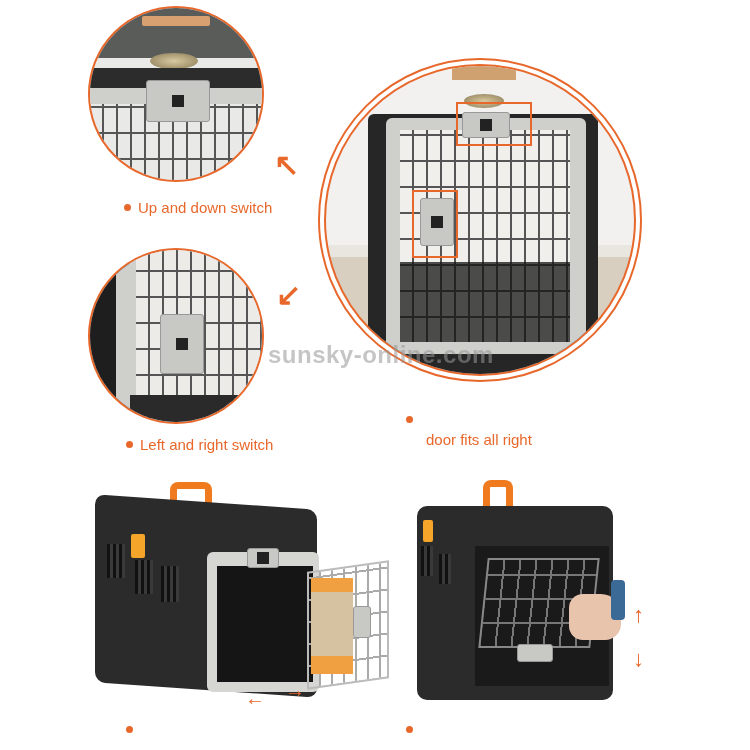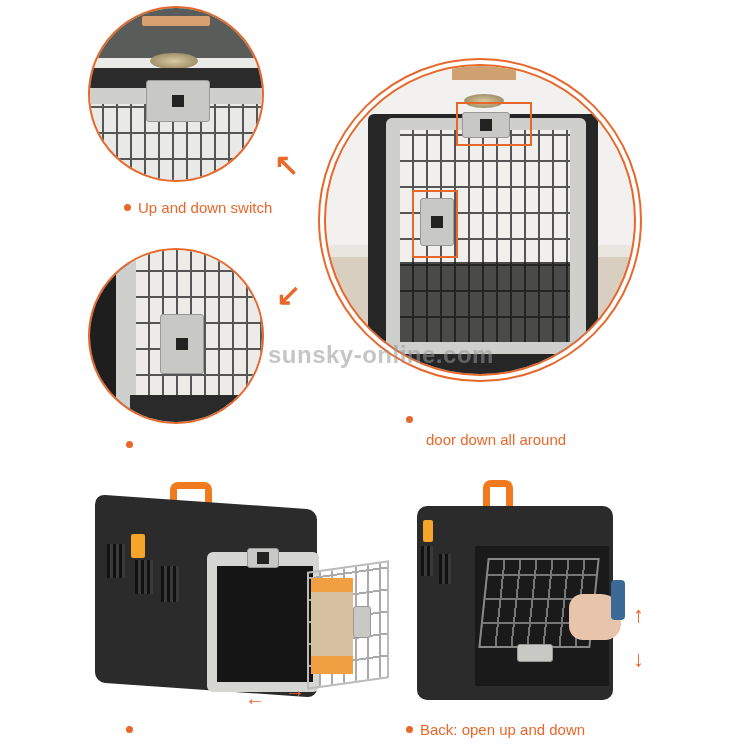--- a/index.html
+++ b/index.html
@@ -82,21 +82,21 @@
   <div class="mesh" style="left:46px;top:0;width:130px;height:176px;background-color:#ecebe7;"></div>
   <div class="latch" style="left:70px;top:64px;width:44px;height:60px;">
       <div class="mark"></div>
     </div>
   <div class="crate-top" style="left:40px;top:145px;width:136px;height:31px;background:#2a2a2a;"></div>
 </div>
 
 <div class="arrow" style="left:276px;top:280px;font-size:30px;">↙</div>
 
 <div class="label lbl-leftright">
-  <span class="dot"></span>
+  <span class="dot"></span><span>Left and right switch</span>
 </div>
 
 <div class="circle main-ring">
   <div class="main-inner">
     <div class="crate-top" style="left:42px;top:48px;width:230px;height:260px;background:#262626;border-radius:6px;"></div>
     <div class="crate-top" style="left:126px;top:0;width:64px;height:14px;background:#cfa070;"></div>
     <div class="badge" style="left:138px;top:28px;width:40px;height:14px;"></div>
     <div class="frame" style="left:60px;top:52px;width:200px;height:236px;"></div>
     <div class="mesh" style="left:74px;top:64px;width:170px;height:212px;background-color:#f0efec;"></div>
     <div class="crate-top" style="left:74px;top:196px;width:170px;height:80px;background:rgba(20,20,20,0.75);"></div>
@@ -108,21 +108,21 @@
         <div class="mark"></div>
       </div>
     <div class="hl-box" style="left:86px;top:124px;width:46px;height:68px;"></div>
   </div>
 </div>
 
 <div class="watermark">sunsky-online.com</div>
 
 <div class="label lbl-mesh">
   <span class="dot"></span><br>
-  <span style="padding-left:20px;">door down all around</span>
+  <span style="padding-left:20px;">door fits all right</span>
 </div>
 
 <div class="photo" style="left:95px;top:482px;width:290px;height:230px;">
   <div class="handle" style="left:75px;top:0;width:42px;height:22px;"></div>
   <div class="carrier-body" style="left:0;top:20px;width:222px;height:188px;transform:skewY(4deg);"></div>
   <div class="clip" style="left:36px;top:52px;width:14px;height:24px;"></div>
   <div class="vent" style="left:12px;top:62px;width:18px;height:34px;"></div>
   <div class="vent" style="left:40px;top:78px;width:18px;height:34px;"></div>
   <div class="vent" style="left:66px;top:84px;width:18px;height:36px;"></div>
   <div class="door-frame" style="left:112px;top:70px;width:112px;height:140px;"></div>
@@ -152,14 +152,14 @@
   <div class="open-door" style="left:70px;top:78px;width:112px;height:90px;transform:skewX(-6deg);border-color:#888;
        background-image:repeating-linear-gradient(90deg, transparent 0 14px, #777 14px 16px), repeating-linear-gradient(0deg, transparent 0 22px, #777 22px 24px);"></div>
   <div class="latch" style="left:104px;top:164px;width:36px;height:18px;"></div>
   <div class="hand" style="left:156px;top:114px;width:52px;height:46px;"></div>
   <div class="sleeve" style="left:198px;top:100px;width:14px;height:40px;"></div>
   <div class="arrow" style="left:220px;top:124px;font-size:22px;">↑</div>
   <div class="arrow" style="left:220px;top:168px;font-size:22px;">↓</div>
 </div>
 
 <div class="label lbl-back">
-  <span class="dot"></span><span>Back: open up and down</span>
+  <span class="dot"></span>
 </div>
 
 </body></html>

